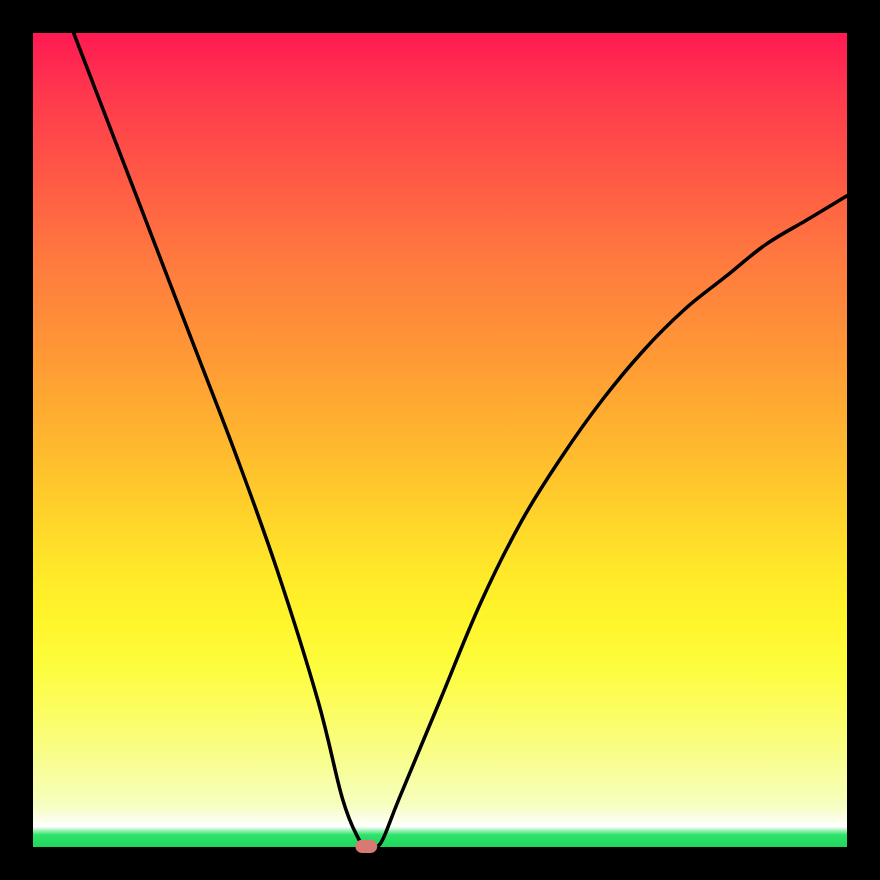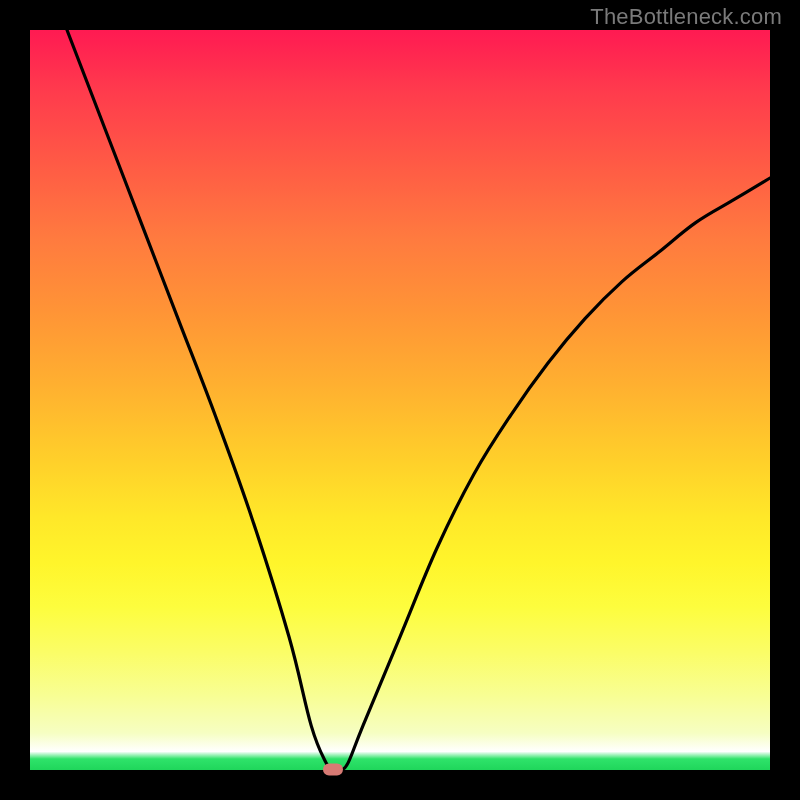--- a/index.html
+++ b/index.html
@@ -68,21 +68,20 @@
     background: #d77a74;
     border-radius: 6px;
     bottom: 0px;
     transform: translate(-50%, 50%);
   }
 </style>
 </head>
 <body>
 
 <div class="frame">
-  <div class="watermark">TheBottleneck.com</div>
 
   <div class="plot-area">
     <svg class="curve" viewBox="0 0 740 740" preserveAspectRatio="none">
       <path id="curve-path" fill="none" stroke="#000" stroke-width="3.2" stroke-linecap="round" stroke-linejoin="round" d="M 37.00 0.00 C 43.66 17.32, 60.68 61.57, 74.00 96.20 C 87.32 130.83, 97.68 157.77, 111.00 192.40 C 124.32 227.03, 134.68 253.97, 148.00 288.60 C 161.32 323.23, 171.68 348.84, 185.00 384.80 C 198.32 420.76, 208.68 448.44, 222.00 488.40 C 235.32 528.36, 248.34 569.50, 259.00 606.80 C 269.66 644.10, 274.54 672.96, 281.20 695.60 C 287.86 718.24, 292.00 724.61, 296.00 732.60 C 300.00 740.59, 300.74 738.67, 303.40 740.00 C 306.06 741.33, 308.14 741.33, 310.80 740.00 C 313.46 738.67, 314.20 740.59, 318.20 732.60 C 322.20 724.61, 323.68 718.24, 333.00 695.60 C 342.32 672.96, 356.68 638.77, 370.00 606.80 C 383.32 574.83, 393.68 547.30, 407.00 518.00 C 420.32 488.70, 430.68 467.98, 444.00 444.00 C 457.32 420.02, 467.68 404.78, 481.00 384.80 C 494.32 364.82, 504.68 350.32, 518.00 333.00 C 531.32 315.68, 541.68 303.25, 555.00 288.60 C 568.32 273.95, 578.68 263.59, 592.00 251.60 C 605.32 239.61, 615.68 232.66, 629.00 222.00 C 642.32 211.34, 652.68 201.72, 666.00 192.40 C 679.32 183.08, 689.68 178.19, 703.00 170.20 C 716.32 162.21, 733.34 152.00, 740.00 148.00"></path>
     </svg>
     <div class="marker" id="min-marker" style="left: 303.4px; bottom: 0px; transform: translate(-50%, 45%);"></div>
   </div>
 </div>
 
 </body></html>

